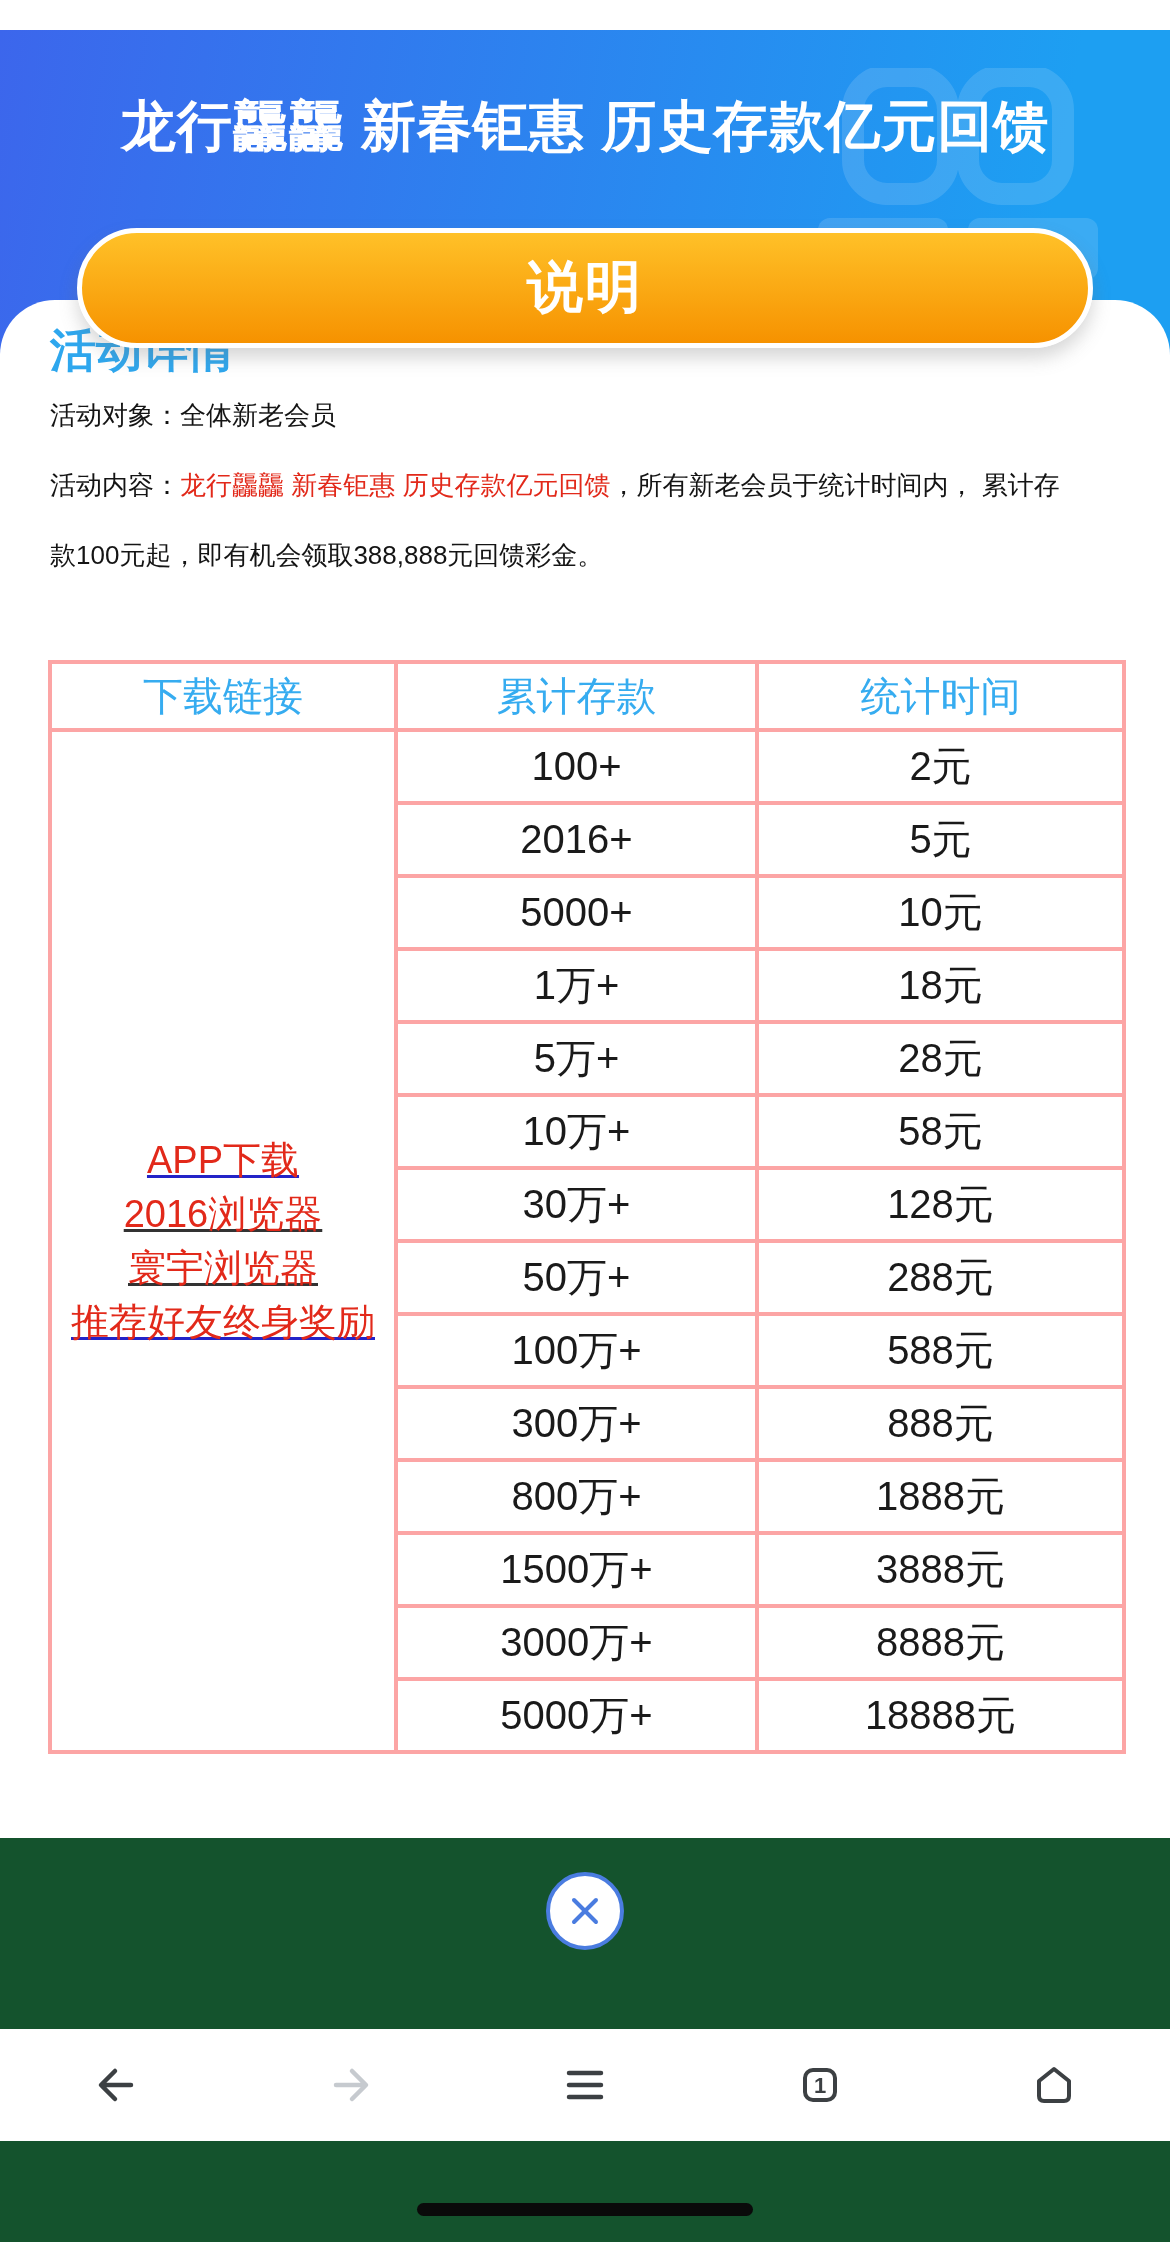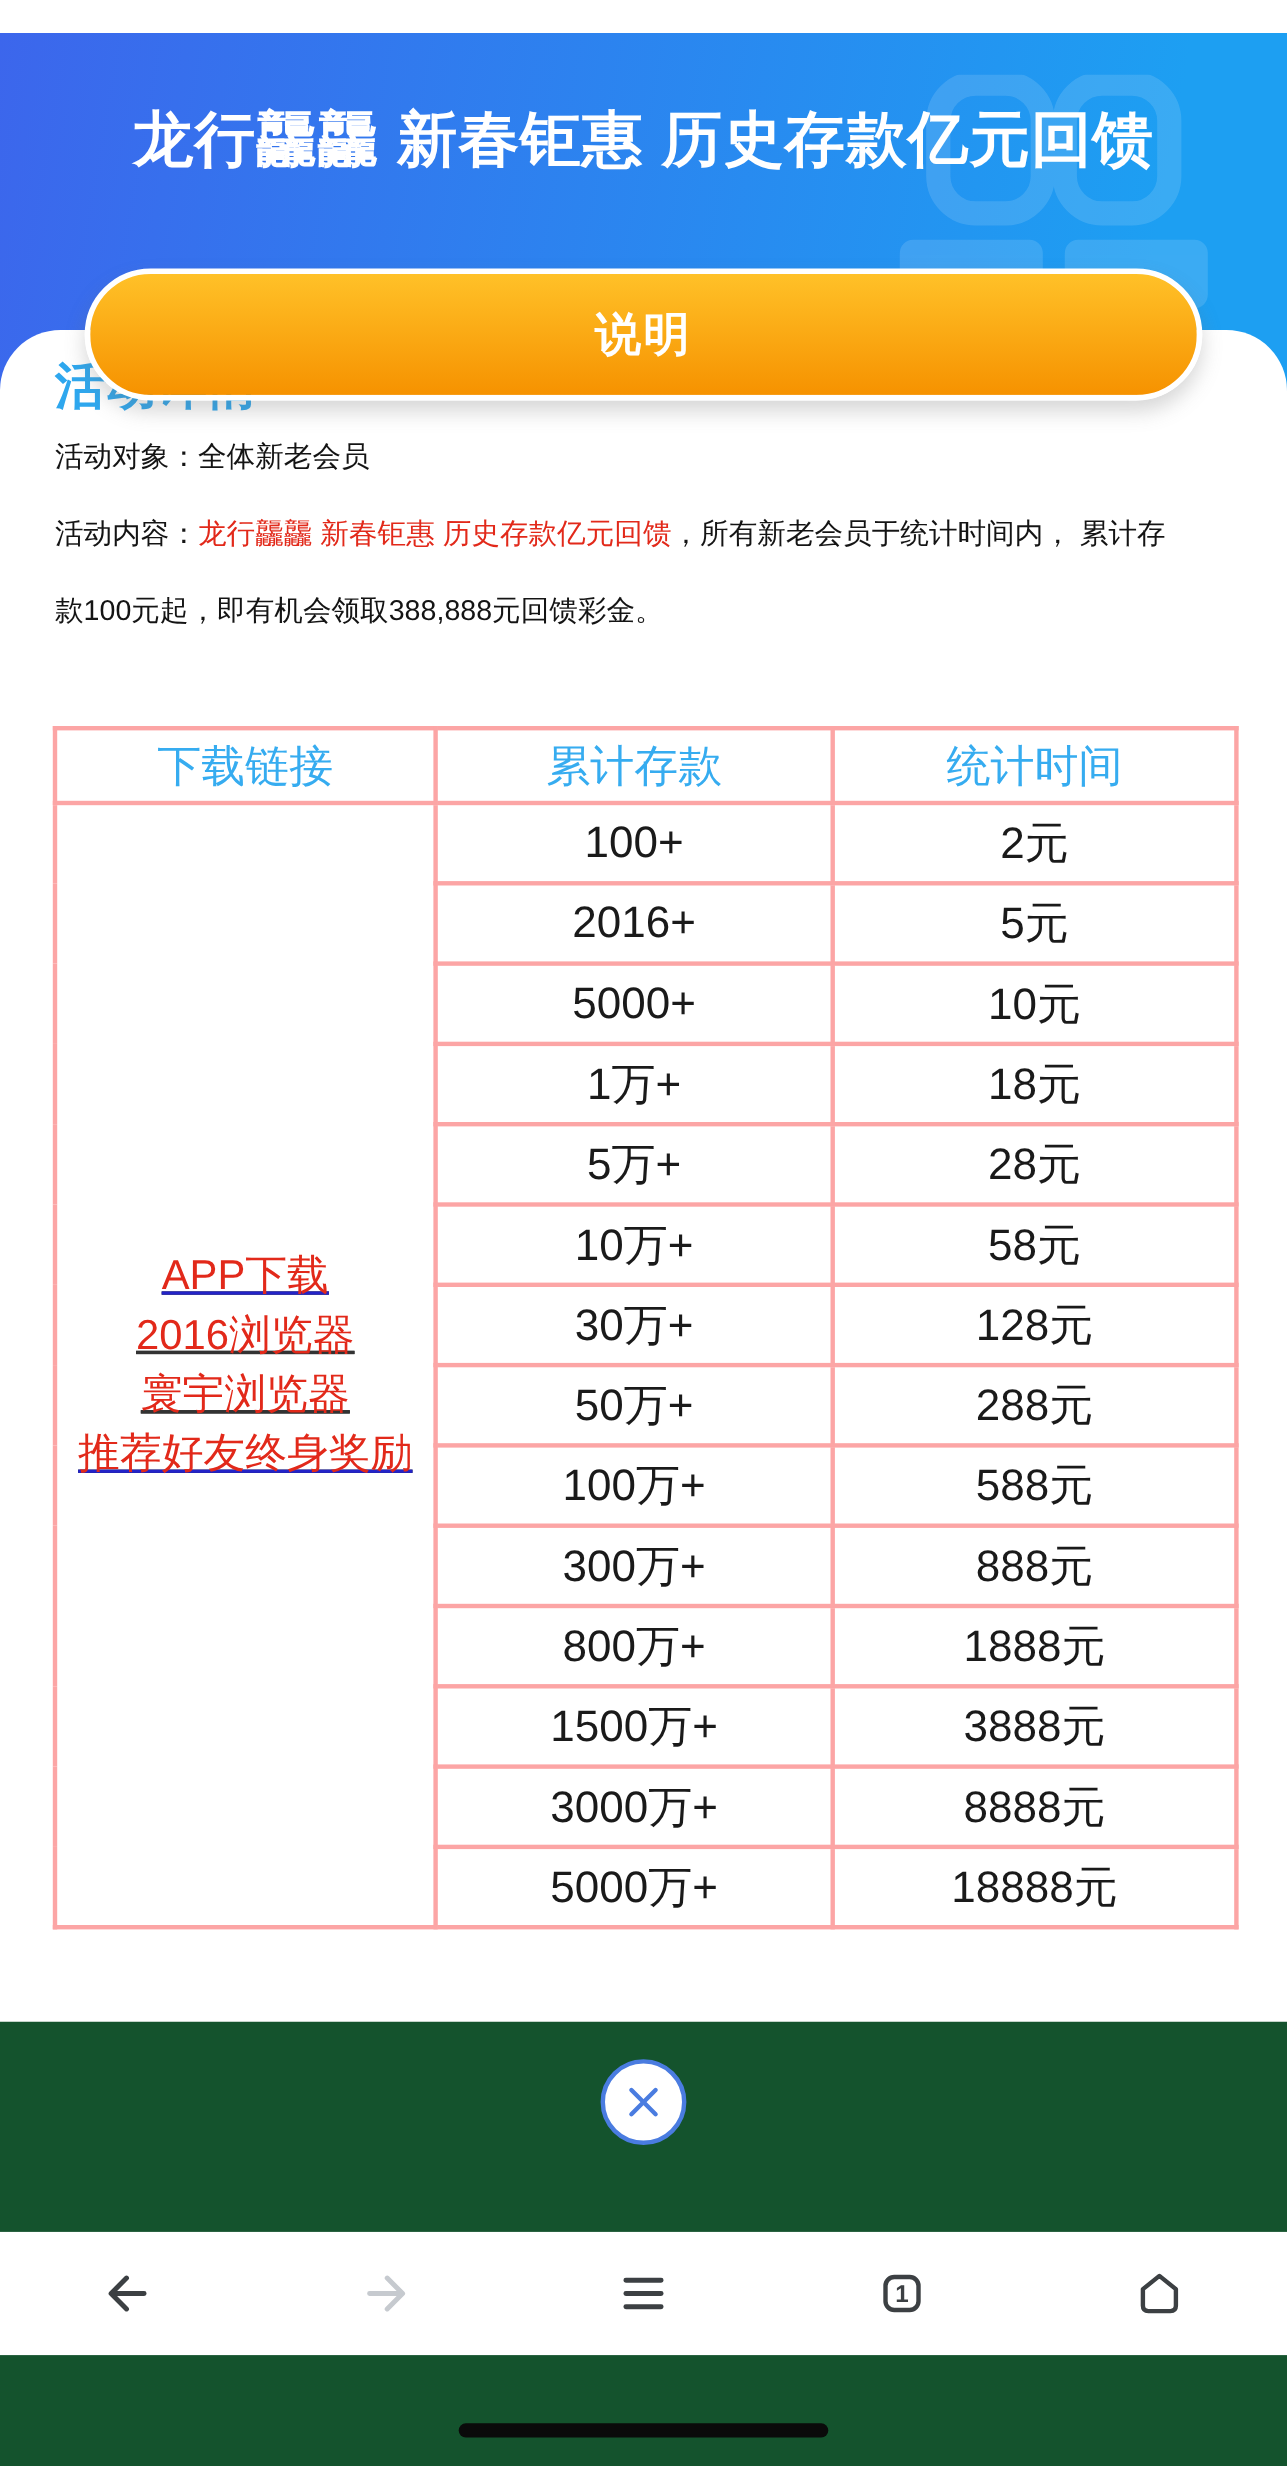--- a/index.html
+++ b/index.html
@@ -9,39 +9,39 @@
   .top-strip { height:30px; background:#fff; }
 
   
   .hero { height:355px; background:linear-gradient(100deg,#3c66ec 0%,#1d9ff2 88%); position:relative; overflow:hidden; }
   .hero-title { position:relative; z-index:1; text-align:center; padding-top:60px; font-size:55px; font-weight:700; color:#fff; letter-spacing:1px; }
   .gift { position:absolute; right:12px; top:38px; z-index:0; opacity:.13; }
 
   
   .notice-btn { position:absolute; left:77px; top:228px; width:1016px; height:120px; box-sizing:border-box;
     border:5px solid #fff; border-radius:60px; background:linear-gradient(180deg,#ffc128 0%,#f69200 100%);
-    z-index:3; display:flex; align-items:center; justify-content:center; font-size:42px; font-weight:700;
-    color:#fff; letter-spacing:2px; box-shadow:0 10px 18px rgba(110,110,110,.28); cursor:pointer;margin-top:16px; }
+    z-index:3; display:flex; align-items:center; justify-content:center; font-size:56px; font-weight:700;
+    color:#fff; letter-spacing:2px; box-shadow:0 10px 18px rgba(110,110,110,.28); cursor:pointer; }
 
   
   .card { position:relative; z-index:2; margin-top:-85px; height:1538px; background:#fff;
     border-radius:55px 55px 0 0; overflow:hidden; }
   .section-title { margin:20px 0 0 50px; font-size:46px; font-weight:700; color:#2ea7ee; height:46px; }
 
   .detail-line { margin:0 0 0 50px; width:1030px; font-size:26px; line-height:70px; color:#141414; }
   .detail-line.first { margin-top:14px; }
   .red { color:#e2291a; }
 
   
   .rewards-table { margin:70px 0 0 48px; border-collapse:collapse; table-layout:fixed; width:1074px;
     font-size:40px; color:#1a1a1a; text-align:center; }
   .rewards-table th, .rewards-table td { border:4px solid #fca5a5; padding:0; overflow:hidden; }
   .rewards-table th { height:64px; color:#36acf0; font-weight:400; }
   .rewards-table td { height:69px; }
-  .links-cell { vertical-align:middle; padding-top:230px;text-decoration:underline; }
+  .links-cell { vertical-align:middle; padding-top:230px; }
   .dl-link { display:block; font-size:38px; line-height:54px; color:#e2291a; cursor:pointer;
     text-decoration:underline; text-decoration-color:#2323c8; text-decoration-thickness:3px; }
   .dl-link:nth-of-type(2), .dl-link:nth-of-type(3) { text-decoration-color:#333; }
 
   
   .close-row { margin-top:34px; display:flex; justify-content:center; }
   .close-btn { width:78px; height:78px; box-sizing:border-box; border-radius:50%; border:4px solid #4a7ce0;
     background:#fff; display:flex; align-items:center; justify-content:center; padding:0; cursor:pointer; }
 
   

